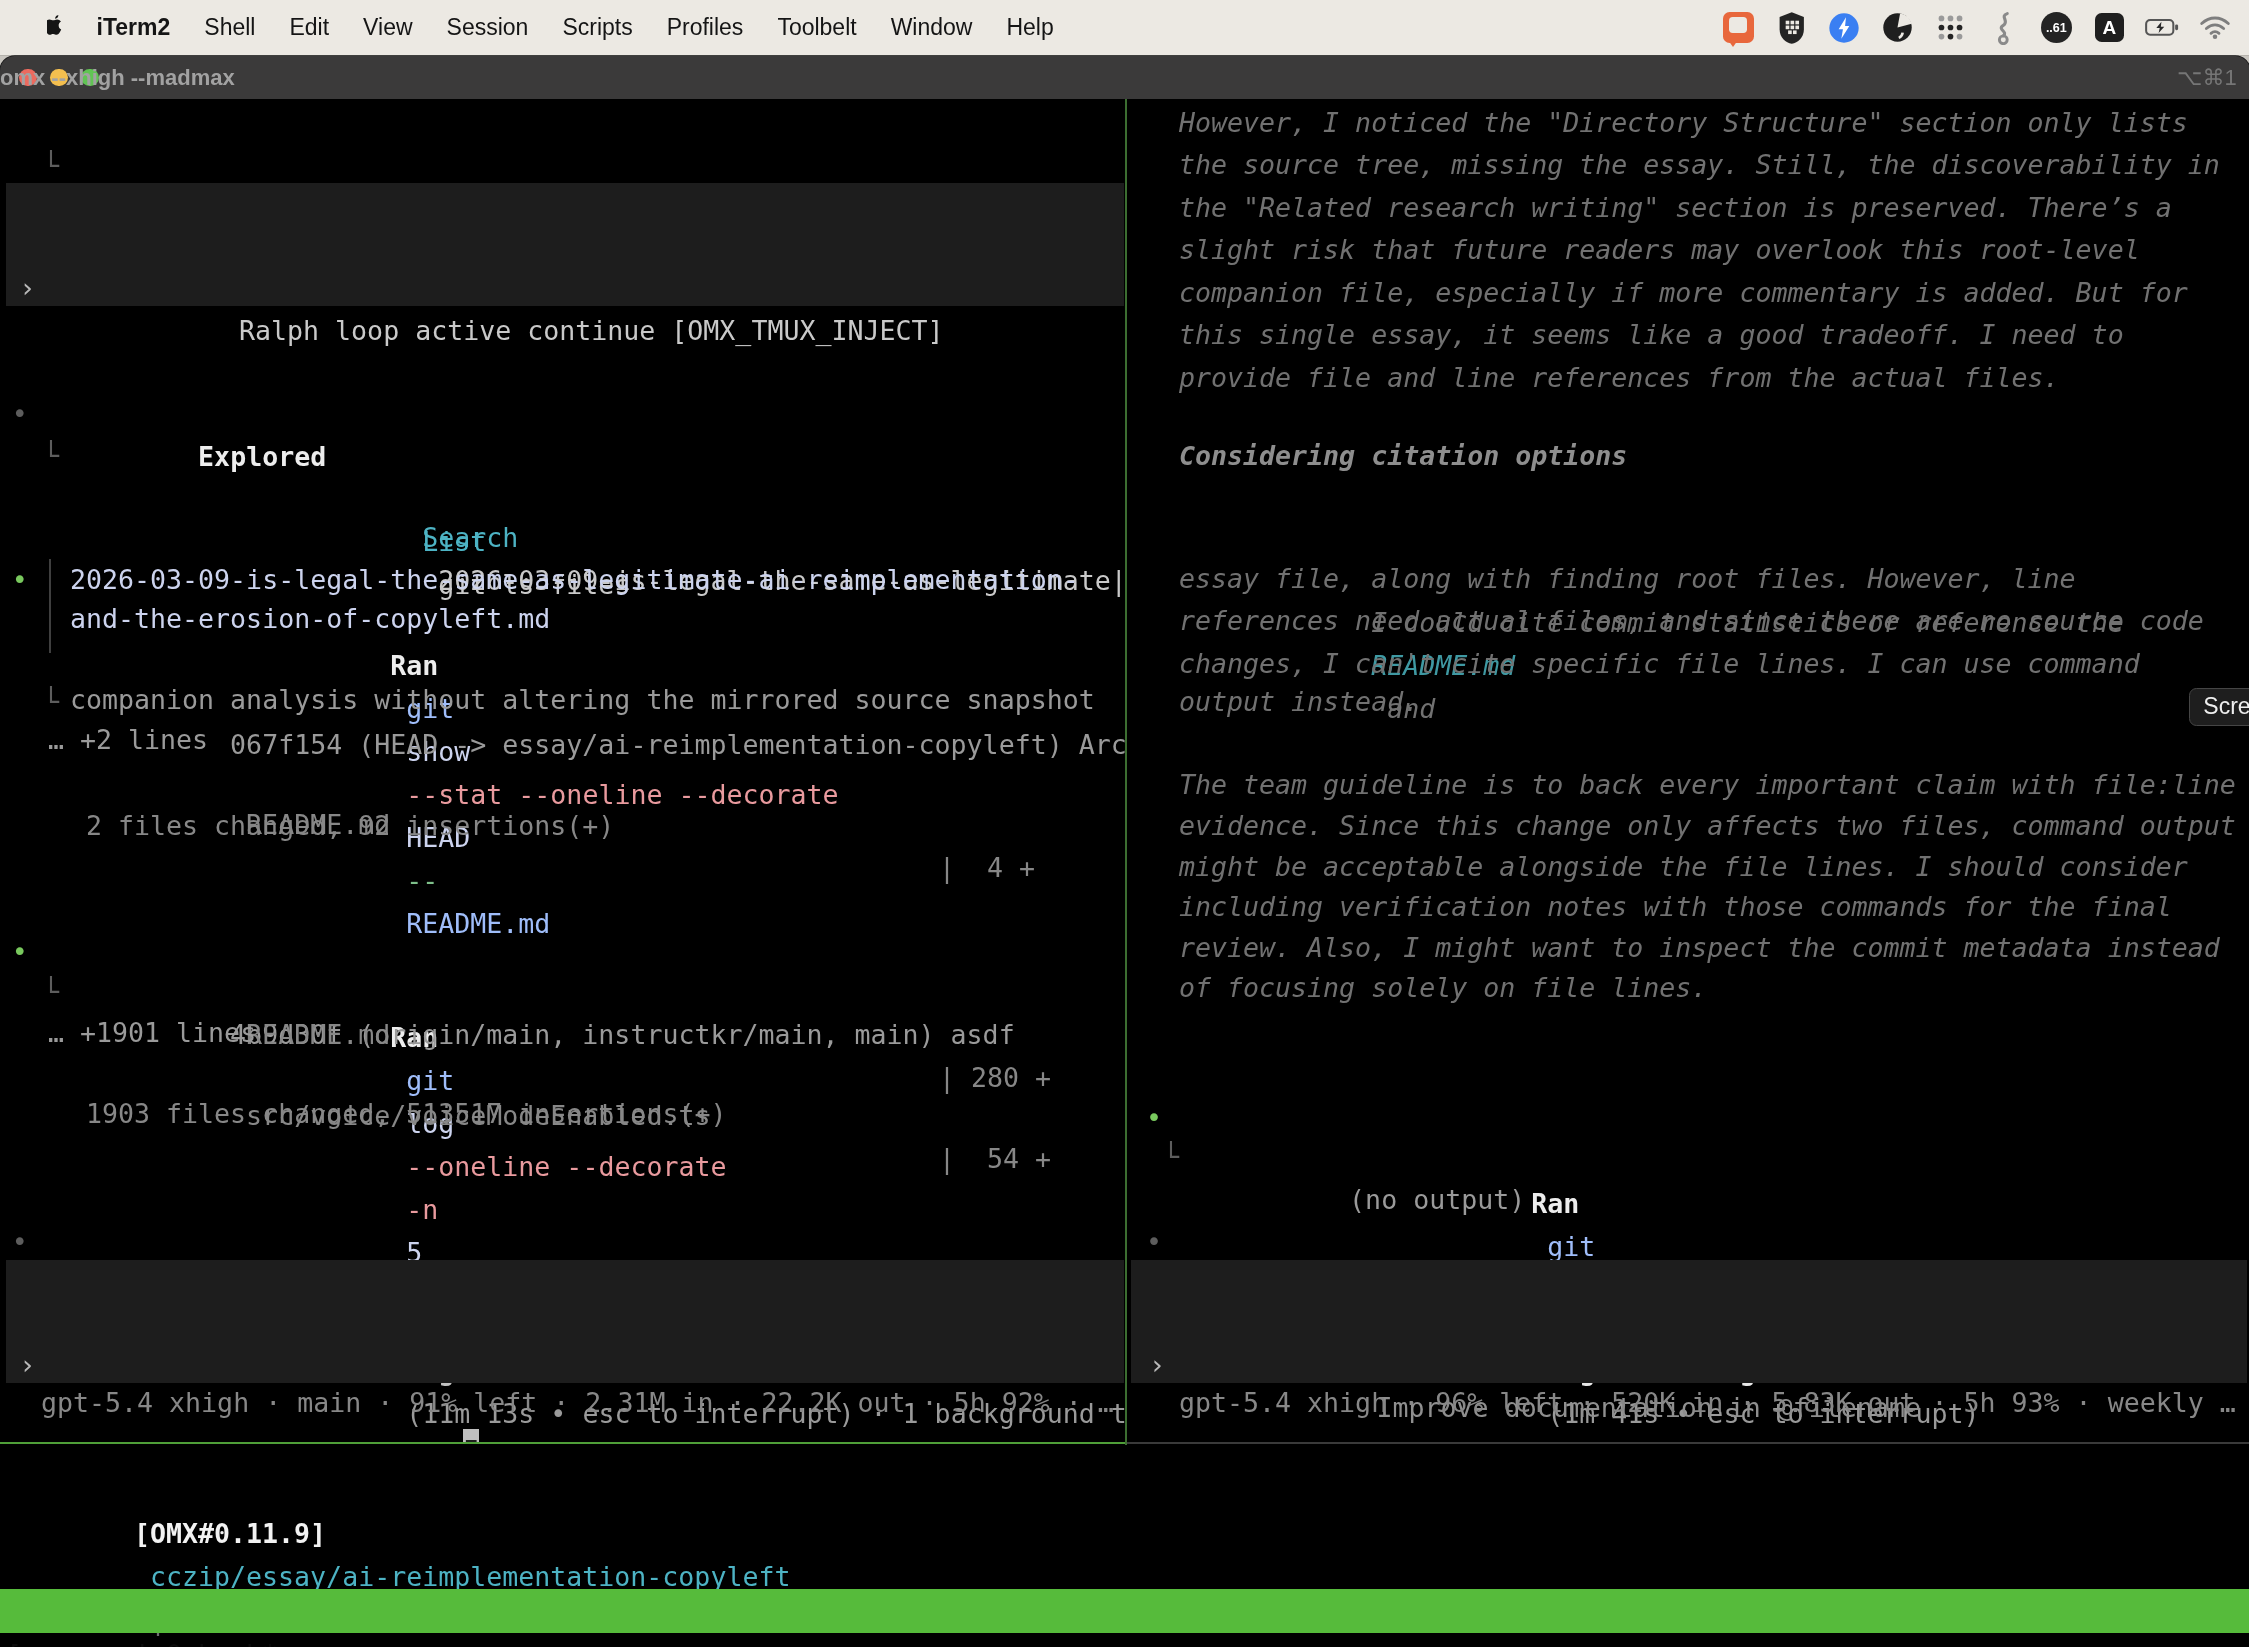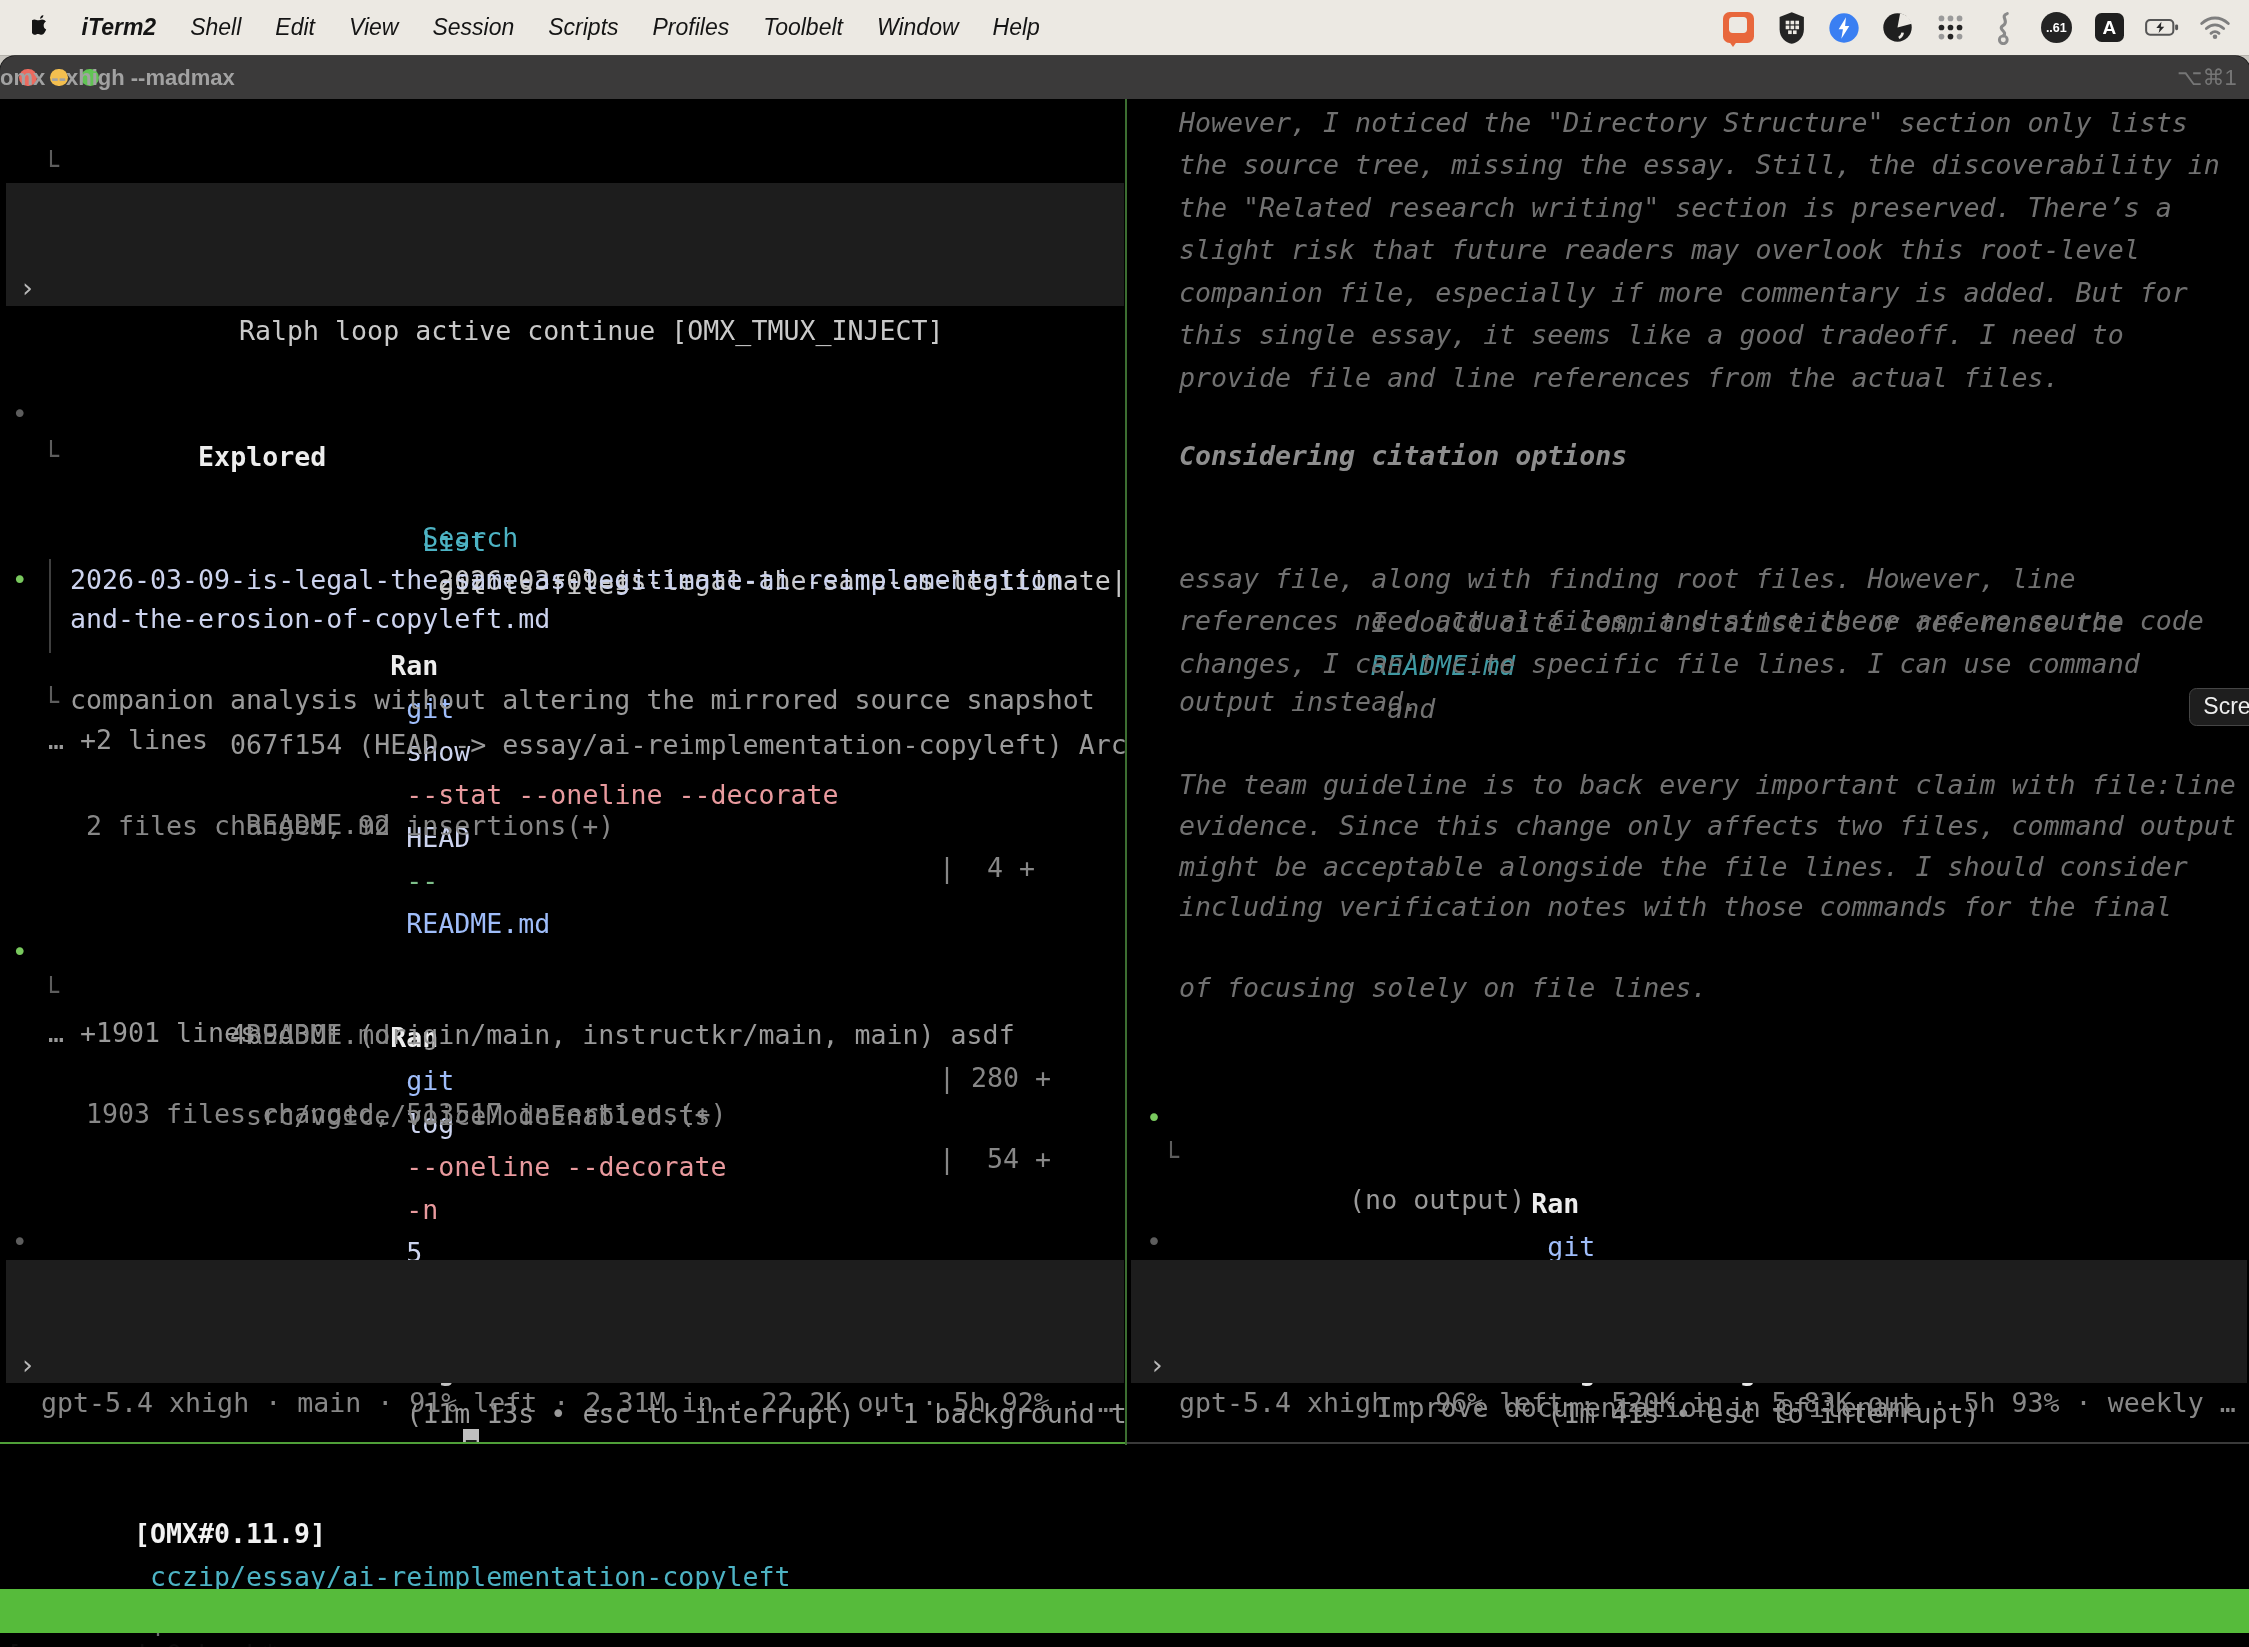--- a/index.html
+++ b/index.html
@@ -5,21 +5,21 @@
   * { margin:0; padding:0; box-sizing:border-box; }
   html,body { width:2250px; height:1648px; background:#000; }
   #screen { position:relative; width:2250px; height:1648px; overflow:hidden;
             background:#c9c6c0; font-family:"DejaVu Sans Mono", monospace; }
 
   
   .menubar { position:absolute; top:0; left:0; right:0; height:56px;
              background:#ece9e3; border-bottom:0.7px solid #b5b2ac;
              display:flex; align-items:center;
              font-family:"Liberation Sans", sans-serif; font-size:23px; color:#151515; }
-  .menubar-left { display:flex; align-items:center; padding-left:22px;font-style:italic; }
+  .menubar-left { display:flex; align-items:center; padding-left:37px; }
   .menu-item { padding:0 17px; cursor:default; }
   .menu-item.app { font-weight:700; }
   .apple { width:22px; height:26.6px; margin:0 10.3px 0 10.3px; }
   .menubar-right { margin-left:auto; display:flex; align-items:center; gap:19px; padding-right:17.7px; }
   .mb-icon { width:34px; height:34px; display:flex; align-items:center; justify-content:center; }
 
   
   .window { position:absolute; top:56px; left:0; right:0; bottom:0;
             background:#000; border-radius:14.8px 14.8px 0 0; overflow:hidden;
             box-shadow:0 0 0 0.7px #1a1a1a; }
@@ -368,20 +368,21 @@
         </div>
         <div class="line r-ind italic" style="top:458px">essay file, along with finding root files. However, line</div>
         <div class="line r-ind italic" style="top:500px">references need actual files, and since there are no source code</div>
         <div class="line r-ind italic" style="top:543px">changes, I can't cite specific file lines. I can use command</div>
         <div class="line r-ind italic" style="top:581px">output instead.</div>
 
         <div class="line r-ind italic" style="top:664px">The team guideline is to back every important claim with file:line</div>
         <div class="line r-ind italic" style="top:705px">evidence. Since this change only affects two files, command output</div>
         <div class="line r-ind italic" style="top:746px">might be acceptable alongside the file lines. I should consider</div>
         <div class="line r-ind italic" style="top:786px">including verification notes with those commands for the final</div>
+        <div class="line r-ind italic" style="top:827px">review. Also, I might want to inspect the commit metadata instead</div>
         <div class="line r-ind italic" style="top:867px">of focusing solely on file lines.</div>
 
         <div class="line" style="top:954px">
           <span class="abs-bullet-r t-greenb">•</span>
           <span class="segline r-ind" style="display:inline-block">
             <span class="t-white">Ran</span>
             <span class="t-blue">git</span>
             <span class="t-lav">status</span>
             <span class="t-pink">--short</span>
           </span>

